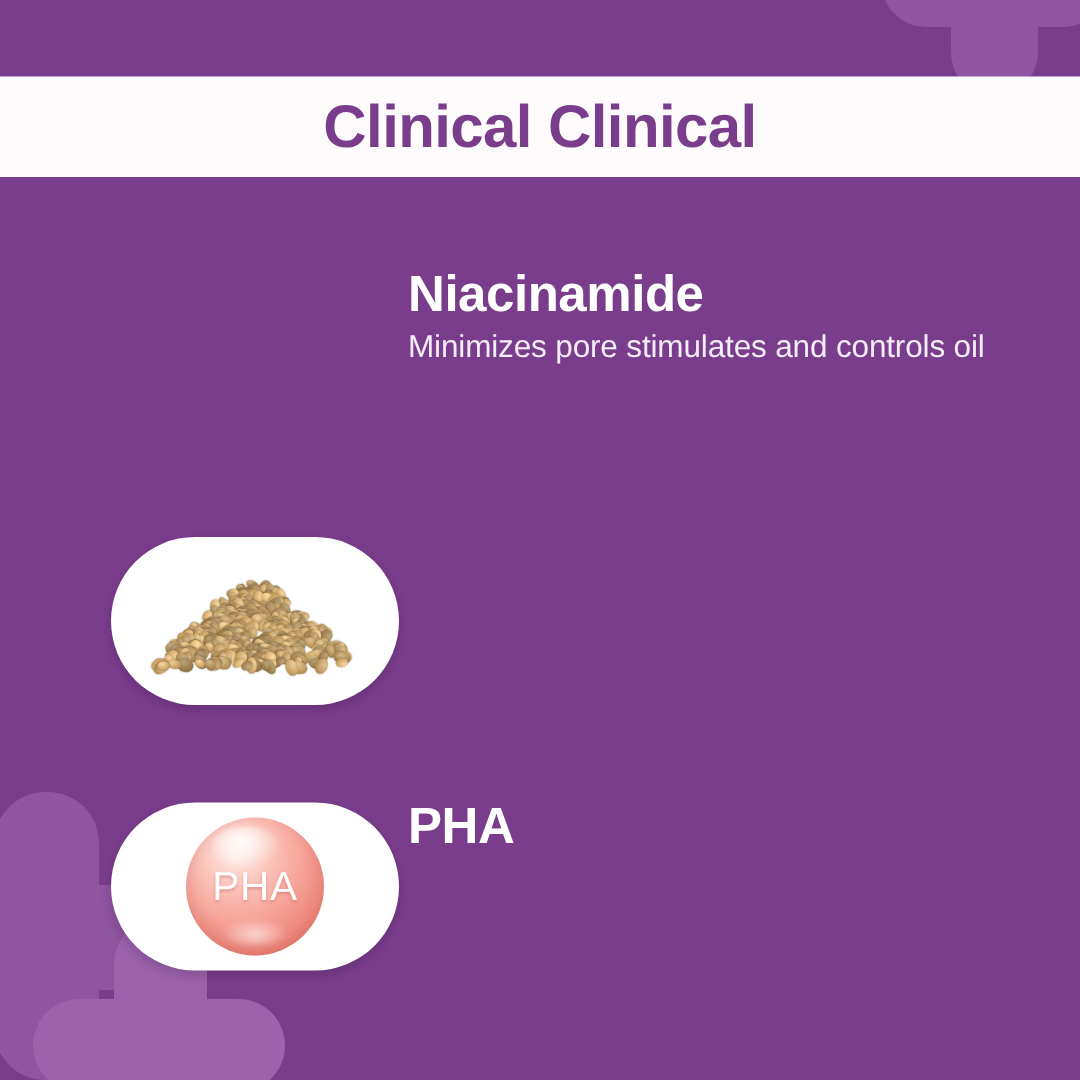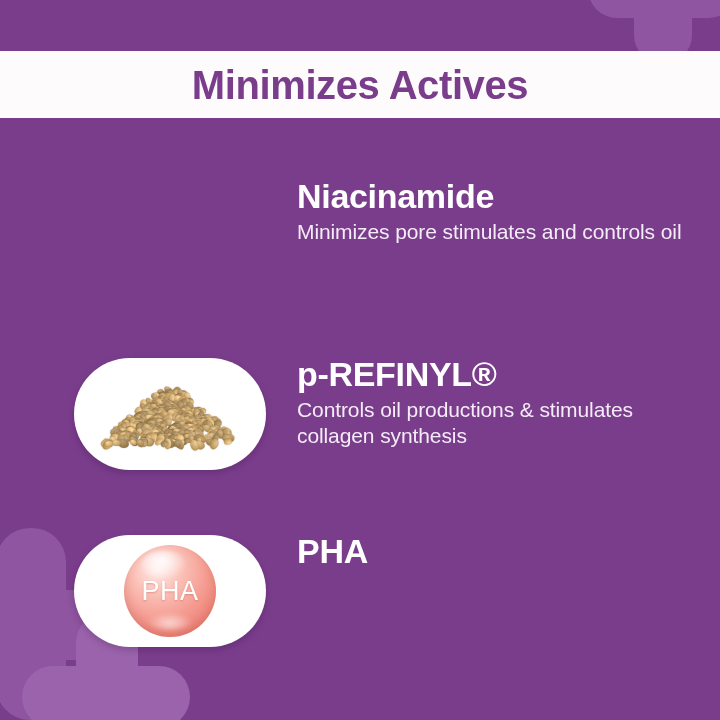--- a/index.html
+++ b/index.html
@@ -91,21 +91,21 @@
     border-radius: 56px;
     box-shadow: 0 3px 7px rgba(40, 10, 50, 0.22);
     display: flex;
     align-items: center;
     justify-content: center;
     overflow: hidden;
   }
 
   .row-text {
     position: absolute;
-    left: 297px;
+    left: 272px;
     top: 0;
     width: 400px;
   }
   .row-title {
     color: #FFFFFF;
     font-size: 34px;
     font-weight: bold;
     line-height: 40px;
     letter-spacing: -0.3px;
     white-space: nowrap;
@@ -237,21 +237,21 @@
   <div class="plus" id="plus-bottom-left-a">
     <div class="bar h"></div>
     <div class="bar v"></div>
   </div>
   <div class="plus light" id="plus-bottom-left-b">
     <div class="bar h"></div>
     <div class="bar v"></div>
   </div>
 
   <div id="header-band">
-    <div id="page-title">Minimizes Actives</div>
+    <div id="page-title">Clinical Clinical</div>
   </div>
 
   <div class="row" id="row-0">
     <div class="row-text">
       <div class="row-title">Niacinamide</div>
       <div class="row-desc">Minimizes pore stimulates and controls oil</div>
     </div>
   </div>
 
   <div class="row" id="row-1">
@@ -682,24 +682,20 @@
           <div class="seed" style="left: 100.193px; top: 61.4821px; width: 7.38567px; height: 4.82835px; transform: rotate(108.7deg); filter: brightness(1.05); z-index: 61;"></div>
           <div class="seed" style="left: 101.54px; top: 39.9955px; width: 10.7809px; height: 6.90809px; transform: rotate(164.1deg); filter: brightness(0.82); z-index: 40;"></div>
           <div class="seed" style="left: 81.2881px; top: 37.3037px; width: 10.7755px; height: 7.66377px; transform: rotate(27.3deg); filter: brightness(0.96); z-index: 37;"></div>
           <div class="seed" style="left: 80.0808px; top: 58.1551px; width: 10.4137px; height: 7.54968px; transform: rotate(97deg); filter: brightness(1.1); z-index: 58;"></div>
           <div class="seed" style="left: 26.9353px; top: 53.3315px; width: 8.31415px; height: 6.45721px; transform: rotate(39.7deg); filter: brightness(0.79); z-index: 53;"></div>
           <div class="seed" style="left: 64.5071px; top: 38.1445px; width: 10.9653px; height: 7.09321px; transform: rotate(128.3deg); filter: brightness(0.96); z-index: 38;"></div>
           <div class="seed" style="left: 92.1807px; top: 38.7898px; width: 10.2373px; height: 8.50207px; transform: rotate(93.3deg); filter: brightness(0.88); z-index: 39;"></div>
           <div class="seed" style="left: 59.6684px; top: 60.6281px; width: 8.50947px; height: 5.32759px; transform: rotate(147.2deg); filter: brightness(1.08); z-index: 61;"></div>
         </div>
     </div>
-    <div class="row-text">
-      <div class="row-title">p-REFINYL®</div>
-      <div class="row-desc">Controls oil productions &amp; stimulates collagen synthesis</div>
-    </div>
   </div>
 
   <div class="row" id="row-2">
     <div class="icon-card">
       <div class="sphere-pha">
         <span class="sphere-label">PHA</span>
       </div>
     </div>
     <div class="row-text">
       <div class="row-title">PHA</div>

